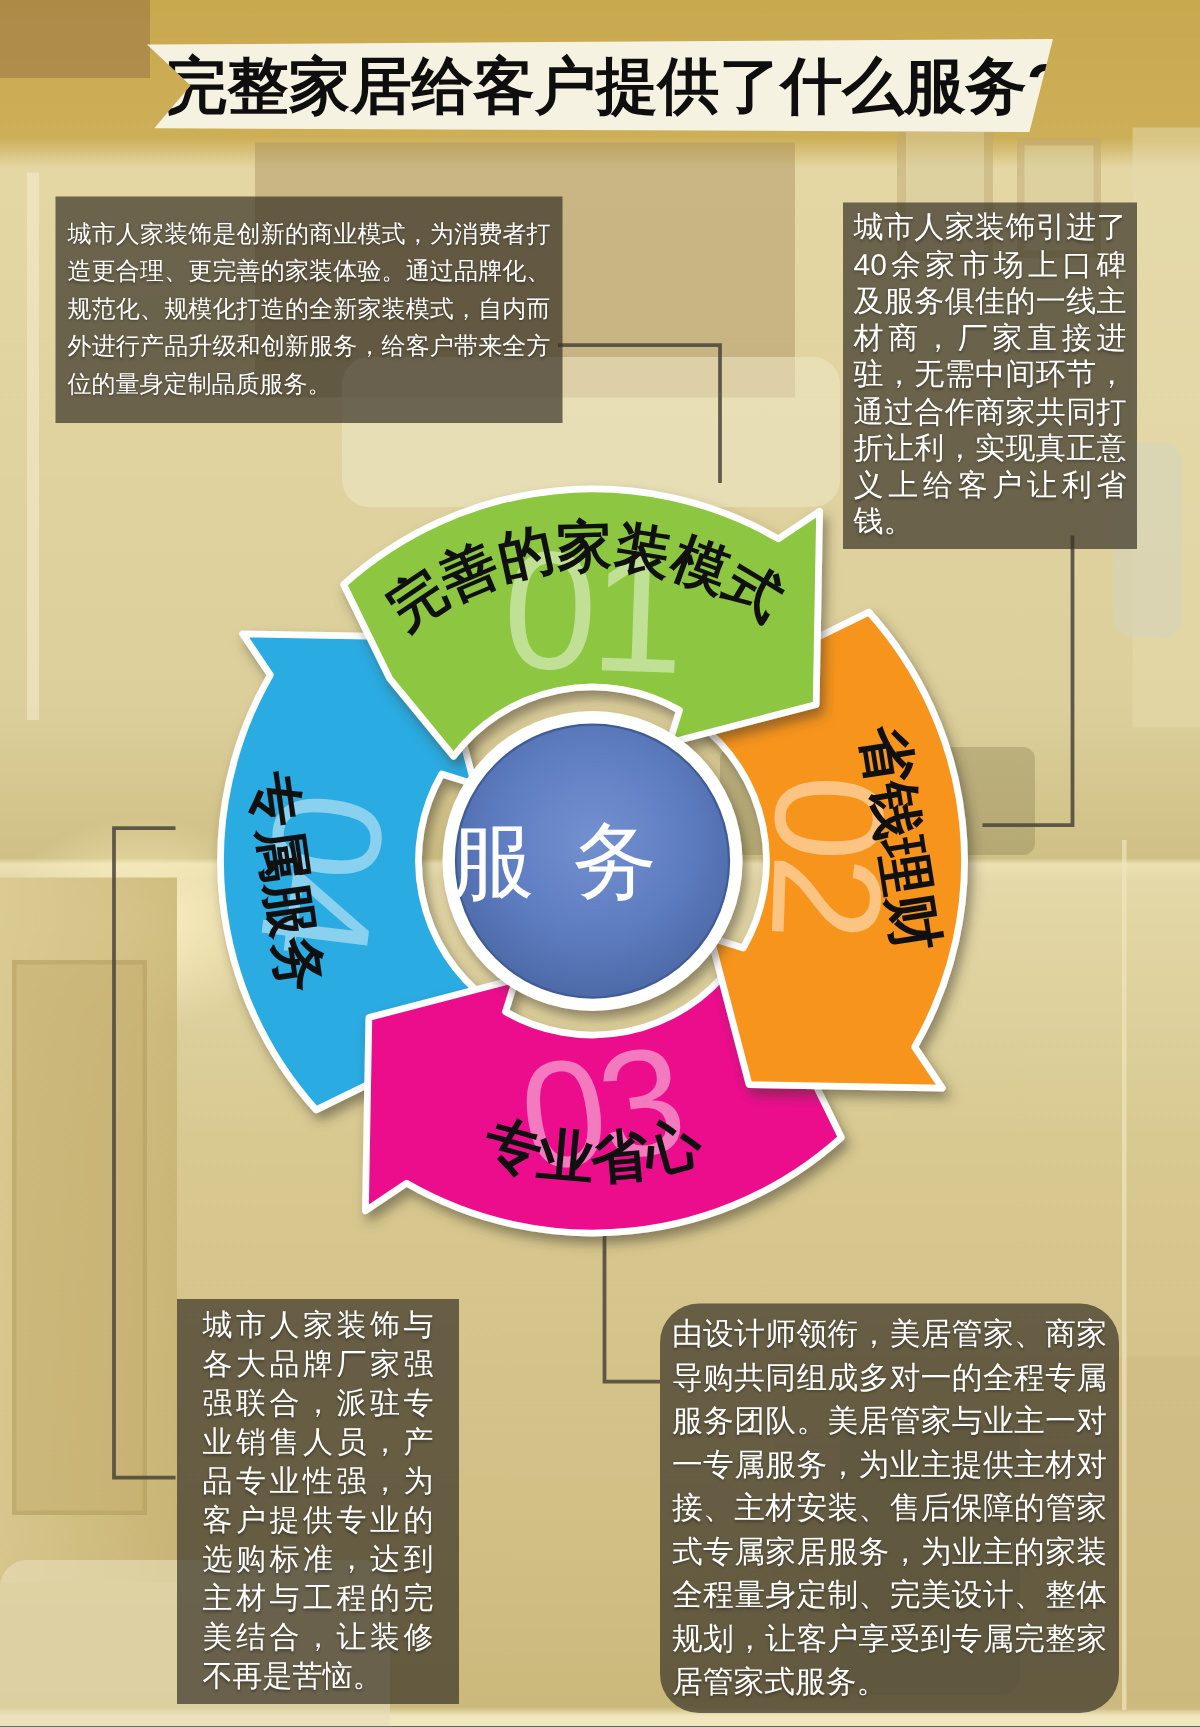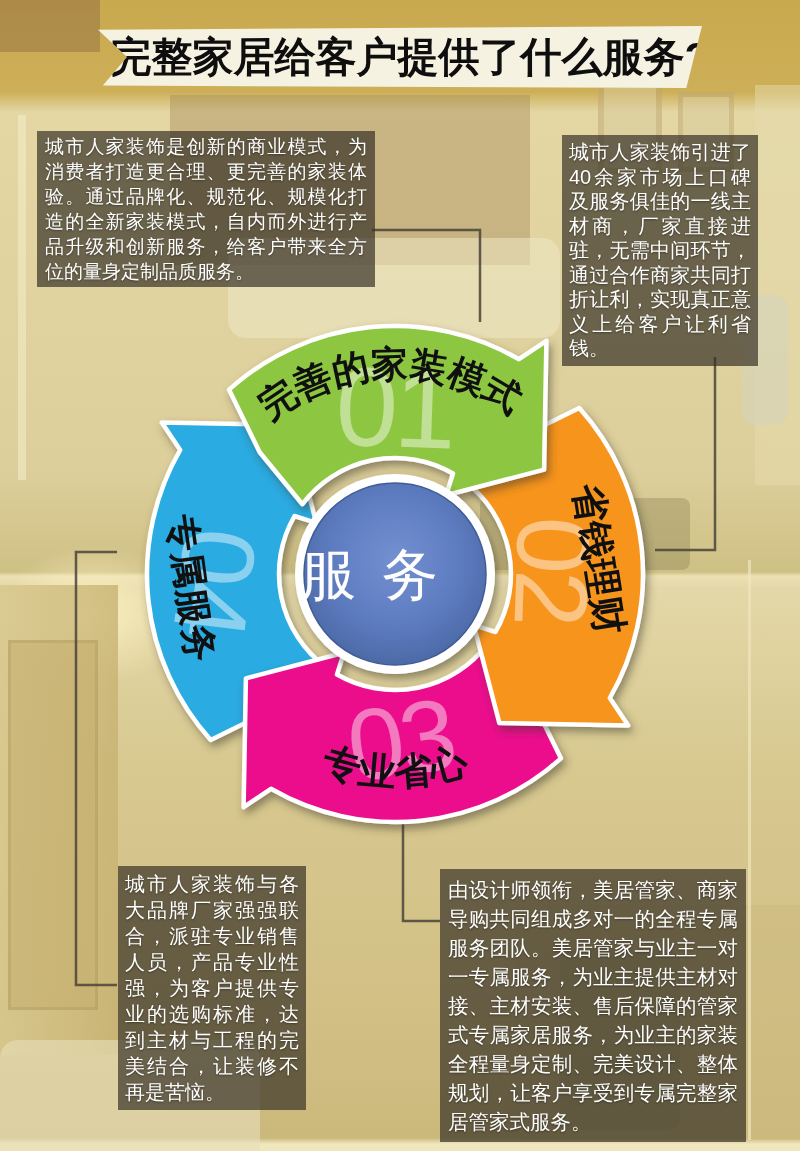--- a/index.html
+++ b/index.html
@@ -26,24 +26,24 @@
     font-size:41px; font-weight:bold; color:#0e0e0e; letter-spacing:0px;
     white-space:nowrap;
   }
   
   .tb {
     position:absolute; box-sizing:border-box;
     background:rgba(56,50,38,0.70); color:#ffffff;
     text-align:justify; text-shadow:0 1px 2px rgba(0,0,0,0.4);
     word-break:break-all;
   }
-  .tb-tl { left:37px;  top:131px; width:338px; padding:3px 8px;  font-size:19px;   line-height:25px; }
+  .tb-tl { left:37px;  top:131px; width:338px; padding:13px 8px;  font-size:16px;   line-height:25px; }
   .tb-tr { left:562px; top:135px; width:196px; padding:5px 7px;  font-size:20px;   line-height:24.5px; }
-  .tb-bl { left:118px; top:866px; width:188px; padding:5px 7px;  font-size:20px;   line-height:26px; }
-  .tb-br { left:440px; top:869px; width:306px; padding:6px 8px;  font-size:20.5px; line-height:29px; }
+  .tb-bl { left:118px; top:866px; width:188px; padding:5px 17px;  font-size:20px;   line-height:26px; }
+  .tb-br { left:440px; top:869px; width:306px; padding:6px 8px;  font-size:20.5px; line-height:29px;border-radius:26px; }
   svg.diagram { position:absolute; left:0; top:0; }
 </style>
 </head>
 <body>
 
 <div class="poster">
 
   <div class="bgshape" style="left:0;top:0;width:100px;height:52px;background:#84603f;opacity:.4;"></div>
   <div class="bgshape" style="left:170px;top:95px;width:360px;height:170px;background:#a98f5e;opacity:.45;"></div>
   <div class="bgshape" style="left:228px;top:238px;width:332px;height:100px;background:#efe7c6;opacity:.55;border-radius:18px;"></div>

